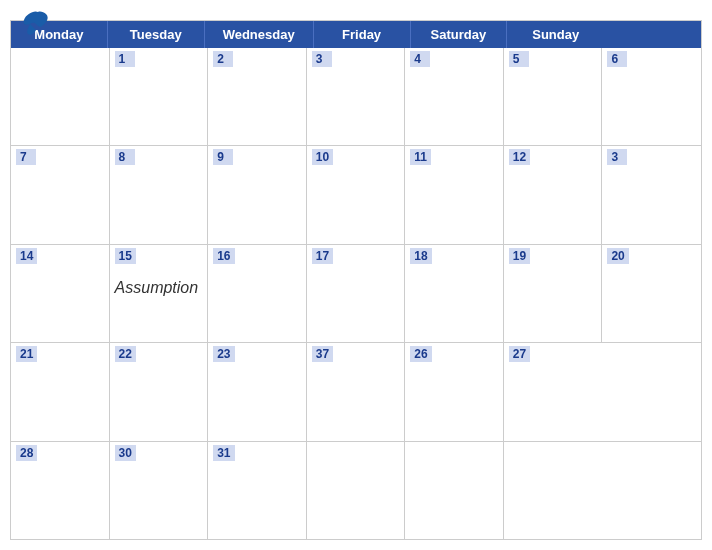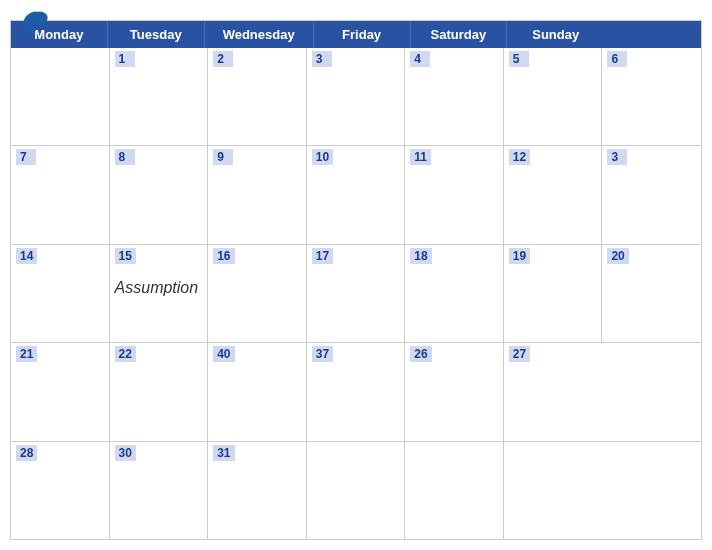--- a/index.html
+++ b/index.html
@@ -250,21 +250,21 @@
         </div>
       </div>
       <div class="week-row">
         <div class="day-cell has-date">
           <span class="day-number">21</span>
         </div>
         <div class="day-cell has-date">
           <span class="day-number">22</span>
         </div>
         <div class="day-cell has-date">
-          <span class="day-number">40</span>
+          <span class="day-number">23</span>
         </div>
         <div class="day-cell has-date">
           <span class="day-number">37</span>
         </div>
         <div class="day-cell has-date">
           <span class="day-number">26</span>
         </div>
         <div class="day-cell has-date">
           <span class="day-number">27</span>
         </div>

